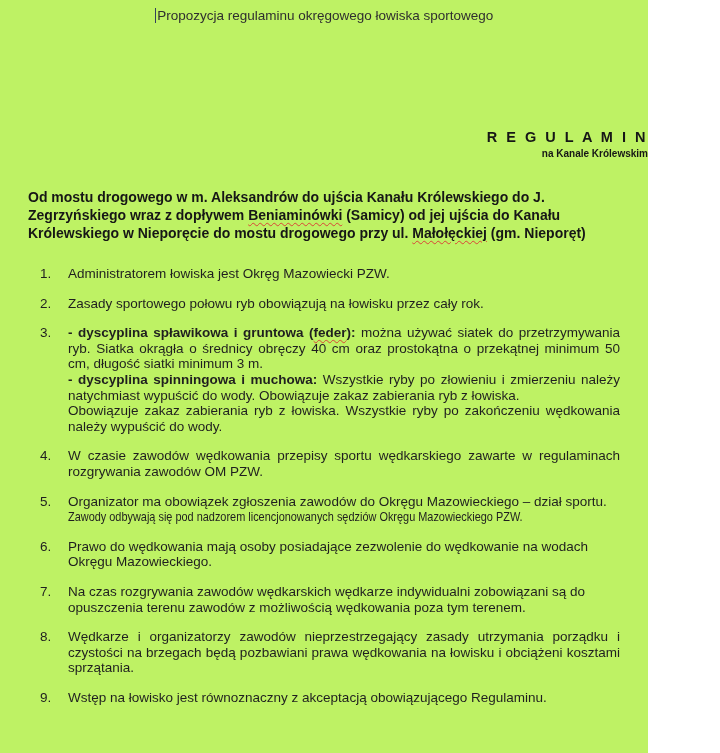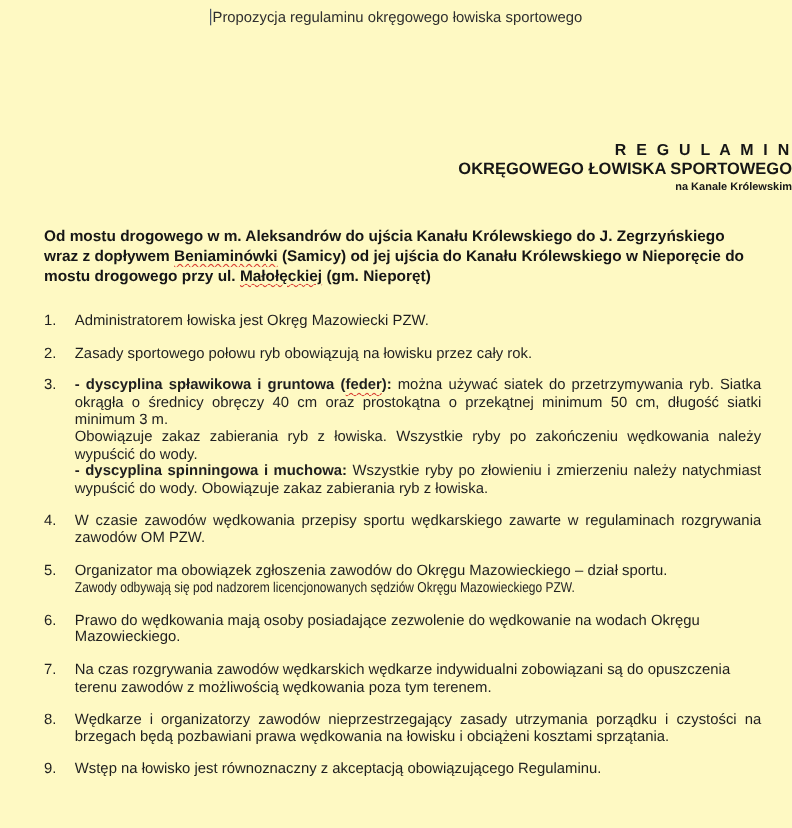--- a/index.html
+++ b/index.html
@@ -3,21 +3,21 @@
 <meta charset="utf-8">
 <style>
   * { margin: 0; padding: 0; box-sizing: border-box; }
   html, body { width: 720px; height: 753px; }
   body {
     background: #ffffff;
     font-family: "Liberation Sans", sans-serif;
     color: #1f1f1f;
     overflow: hidden;
   }
-  .page { width: 720px; height: 753px; background: #fef9c3; position: relative; }
+  .page { width: 648px; height: 753px; background: #bef264; position: relative; }
 
   .doc-header {
     padding-top: 8px;
     text-align: center;
     font-size: 13.5px;
     line-height: 16px;
     color: #2f2f2f;
   }
   .cursor {
     display: inline-block;
@@ -32,21 +32,21 @@
     margin-top: 105px;
     text-align: right;
     font-weight: bold;
     color: #161616;
   }
   .title-line1 { font-size: 14.5px; line-height: 16px; letter-spacing: 2.5px; }
   .title-line2 { font-size: 15px;   line-height: 16px; margin-top: 1px; }
   .title-line3 { font-size: 10px;   line-height: 16px; margin-top: 1px; }
 
   .intro {
-    margin: 26px 30px 0 40px;
+    margin: 26px 30px 0 28px;
     font-weight: bold;
     font-size: 14px;
     line-height: 18px;
     color: #161616;
     text-align: left;
   }
 
   .rules { margin: 24px 28px 0 40px; }
   .rule {
     display: flex;
@@ -80,21 +80,20 @@
 <body>
 
 <div class="page">
 
   <div class="doc-header">
     <span class="cursor"></span><span>Propozycja regulaminu okręgowego łowiska sportowego</span>
   </div>
 
   <div class="title-block">
     <div class="title-line1">R E G U L A M I N</div>
-    <div class="title-line2">OKRĘGOWEGO ŁOWISKA SPORTOWEGO</div>
     <div class="title-line3">na Kanale Królewskim</div>
   </div>
 
   <p class="intro"><span>Od mostu drogowego w m. Aleksandrów do ujścia Kanału Królewskiego do J. Zegrzyńskiego wraz z dopływem </span><span class="squiggle">Beniaminówki</span><span> (Samicy) od jej ujścia do Kanału Królewskiego w Nieporęcie do mostu drogowego przy ul. </span><span class="squiggle">Małołęckiej</span><span> (gm. Nieporęt)</span></p>
 
   <div class="rules">
 
     <div class="rule">
       <span class="num">1.</span>
       <div class="body">
@@ -106,22 +105,22 @@
       <span class="num">2.</span>
       <div class="body">
         <p>Zasady sportowego połowu ryb obowiązują na łowisku przez cały rok.</p>
       </div>
     </div>
 
     <div class="rule">
       <span class="num">3.</span>
       <div class="body">
         <p class="just"><span class="b">- dyscyplina spławikowa i gruntowa (</span><span class="b squiggle">feder</span><span class="b">):</span><span> można używać siatek do przetrzymywania ryb. Siatka okrągła o średnicy obręczy 40 cm oraz prostokątna o przekątnej minimum 50 cm, długość siatki minimum 3 m.</span></p>
+        <p class="just"><span class="b">- dyscyplina spinningowa i muchowa:</span><span> Wszystkie ryby po złowieniu i zmierzeniu należy natychmiast wypuścić do wody. Obowiązuje zakaz zabierania ryb z łowiska.</span></p>
         <p class="just">Obowiązuje zakaz zabierania ryb z łowiska. Wszystkie ryby po zakończeniu wędkowania należy wypuścić do wody.</p>
-        <p class="just"><span class="b">- dyscyplina spinningowa i muchowa:</span><span> Wszystkie ryby po złowieniu i zmierzeniu należy natychmiast wypuścić do wody. Obowiązuje zakaz zabierania ryb z łowiska.</span></p>
       </div>
     </div>
 
     <div class="rule">
       <span class="num">4.</span>
       <div class="body">
         <p class="just">W czasie zawodów wędkowania przepisy sportu wędkarskiego zawarte w regulaminach rozgrywania zawodów OM PZW.</p>
       </div>
     </div>
 

